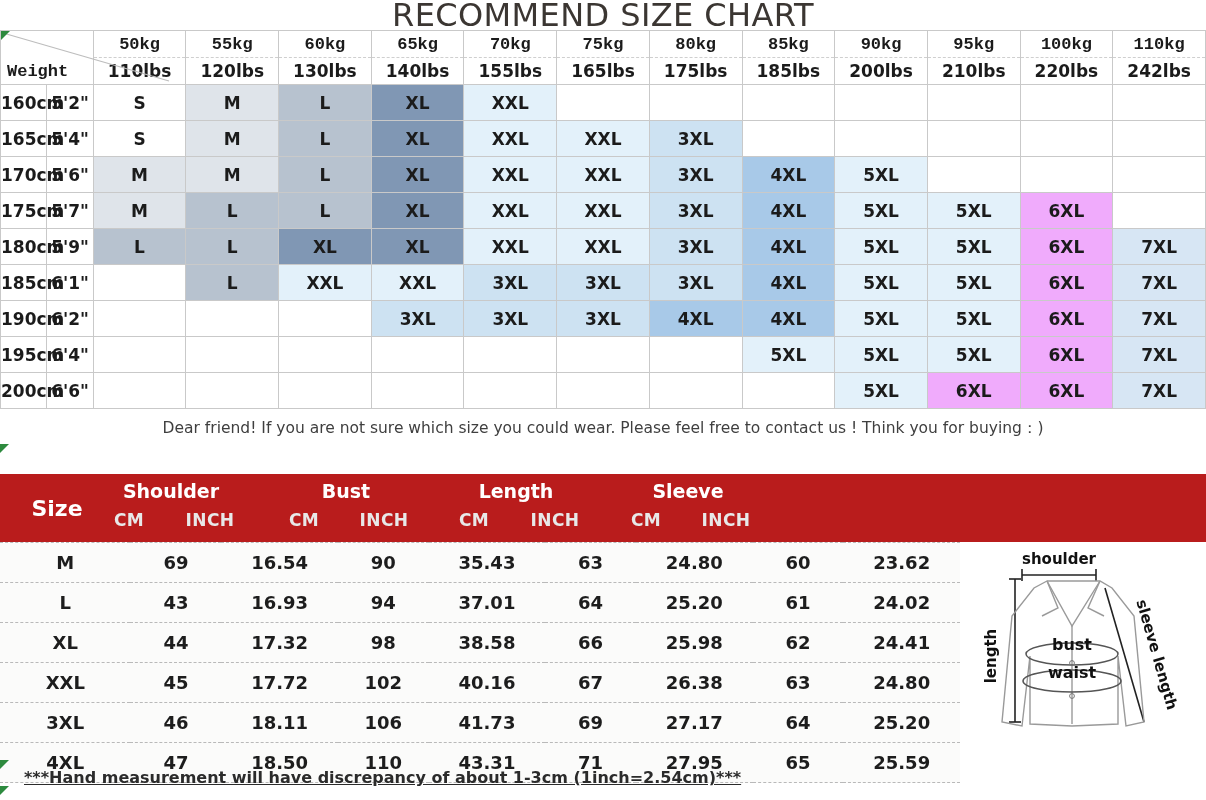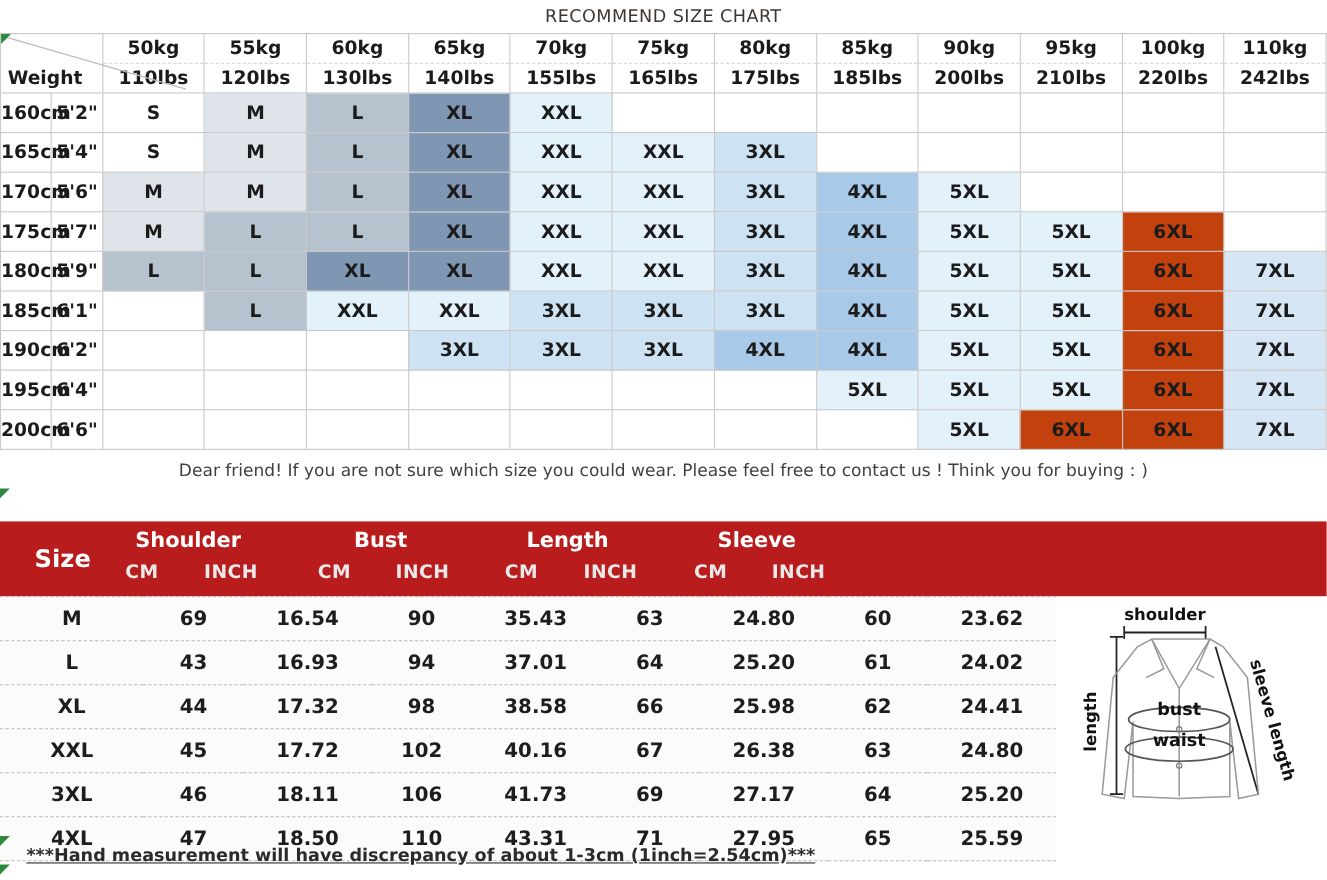--- a/index.html
+++ b/index.html
@@ -9,39 +9,39 @@
     font-family:"DejaVu Sans","Liberation Sans",sans-serif;
     overflow:hidden;
     position:relative;
   }
   .page{position:relative;width:1206px;height:800px;}
 
   
   .main-title{
     position:absolute;left:0;top:0;width:1206px;height:30px;
     text-align:center;
-    font-size:16px;letter-spacing:.4px;color:#3b3632;
+    font-size:32px;letter-spacing:.4px;color:#3b3632;
     font-family:"DejaVu Sans","Liberation Sans",sans-serif;
     line-height:30px;
   }
 
   
   .sizechart{
     position:absolute;left:0;top:30px;width:1206px;
     border-collapse:collapse;table-layout:fixed;
   }
   .sizechart td,.sizechart th{
     border:1px solid #c9c9c9;
     padding:0;margin:0;
     text-align:center;vertical-align:middle;
     font-size:17px;font-weight:bold;color:#1b1b1b;
     height:35px;
     font-family:"DejaVu Sans","Liberation Sans",sans-serif;
   }
-  .sizechart .hdr-kg{height:26px;font-size:17px;border-bottom:1px dashed #cfcfcf;}
+  .sizechart .hdr-kg{height:26px;font-size:17px;border-bottom:1px dashed #cfcfcf;font-family:Liberation Mono, monospace;}
   .sizechart .hdr-lb{height:26px;font-size:17px;border-top:none;}
   .corner{
     position:relative;
     border-right:1px solid #c9c9c9 !important;
   }
   .corner .wlabel{
     position:absolute;left:6px;bottom:3px;
     font-size:17px;font-weight:bold;color:#1b1b1b;
   }
   .corner svg{position:absolute;left:0;top:0;}
@@ -53,21 +53,21 @@
 
   
   .c-none{background:#ffffff;}
   .c-g1{background:#dfe4ea;}
   .c-g2{background:#b7c2cf;}
   .c-g3{background:#8097b4;}
   .c-b1{background:#e3f1fa;}
   .c-b2{background:#cde2f2;}
   .c-b3{background:#a8c9e8;}
   .c-b4{background:#d7e6f4;}
-  .c-gr{background:#c2410c;}
+  .c-gr{background:#f0abfc;}
 
   
   .note1{
     position:absolute;left:0;top:414px;width:1206px;height:28px;
     text-align:center;font-size:15.5px;color:#3f3f3f;font-weight:normal;
     line-height:28px;
     font-family:"DejaVu Sans","Liberation Sans",sans-serif;
   }
 
   

